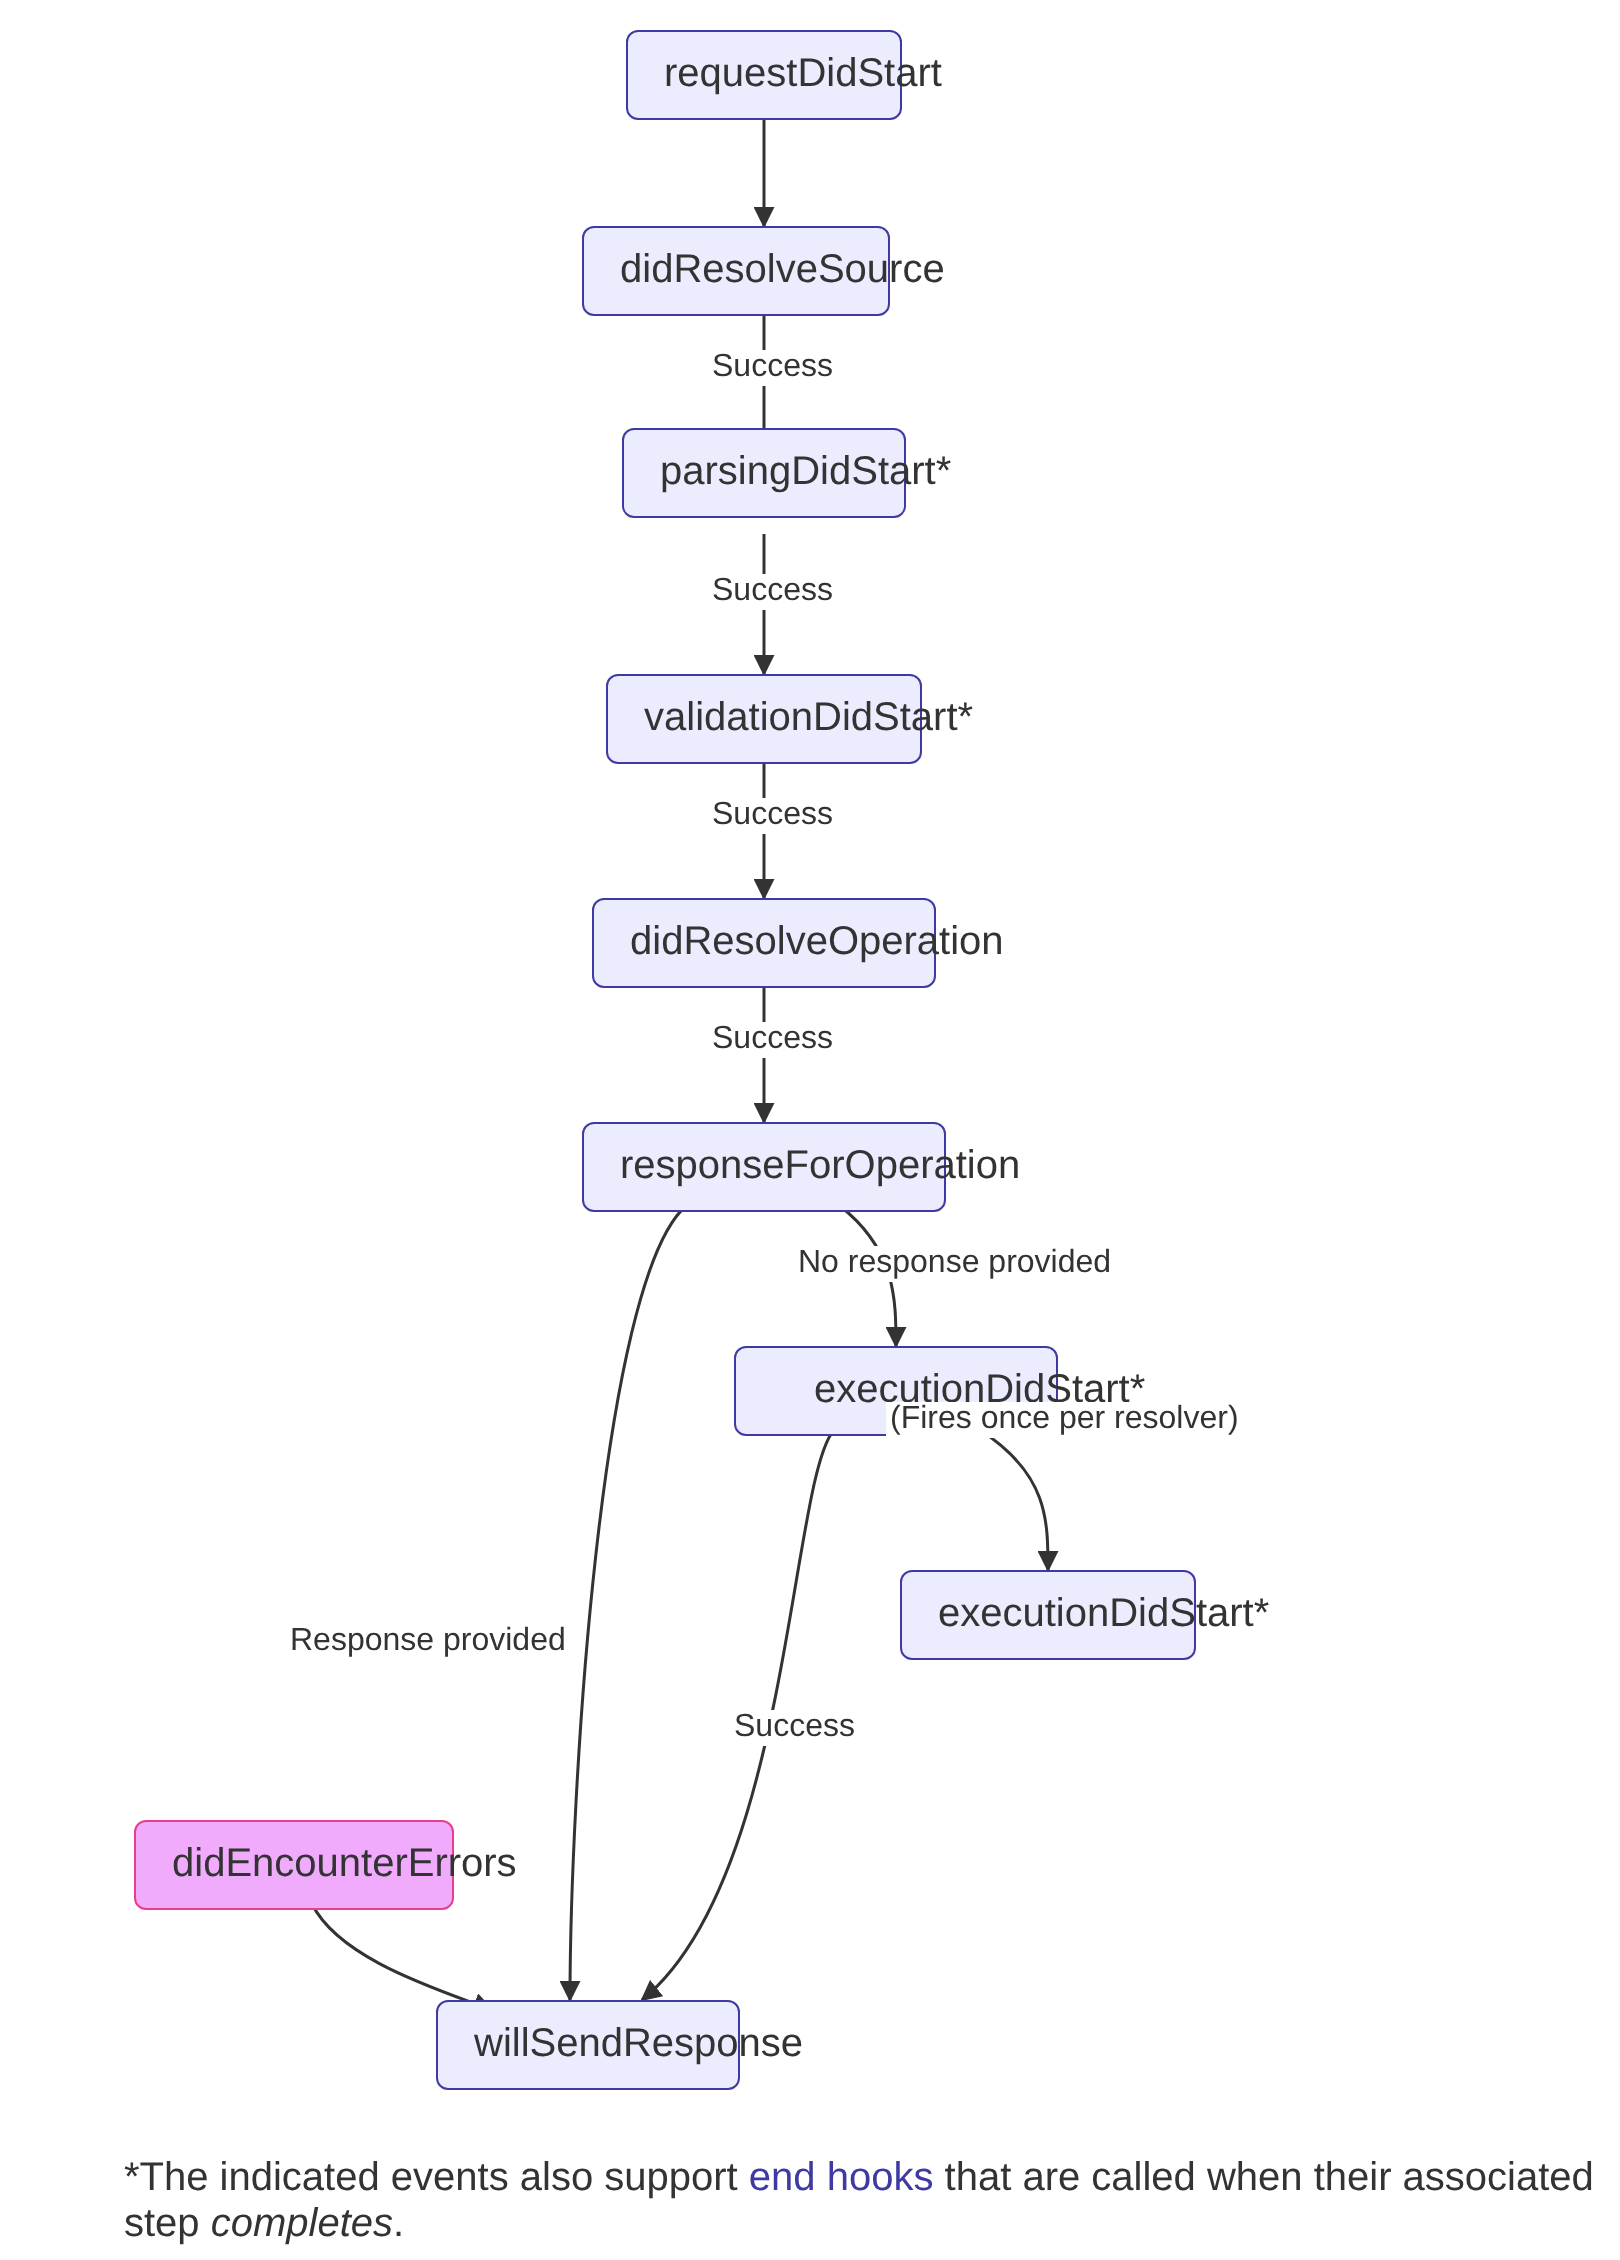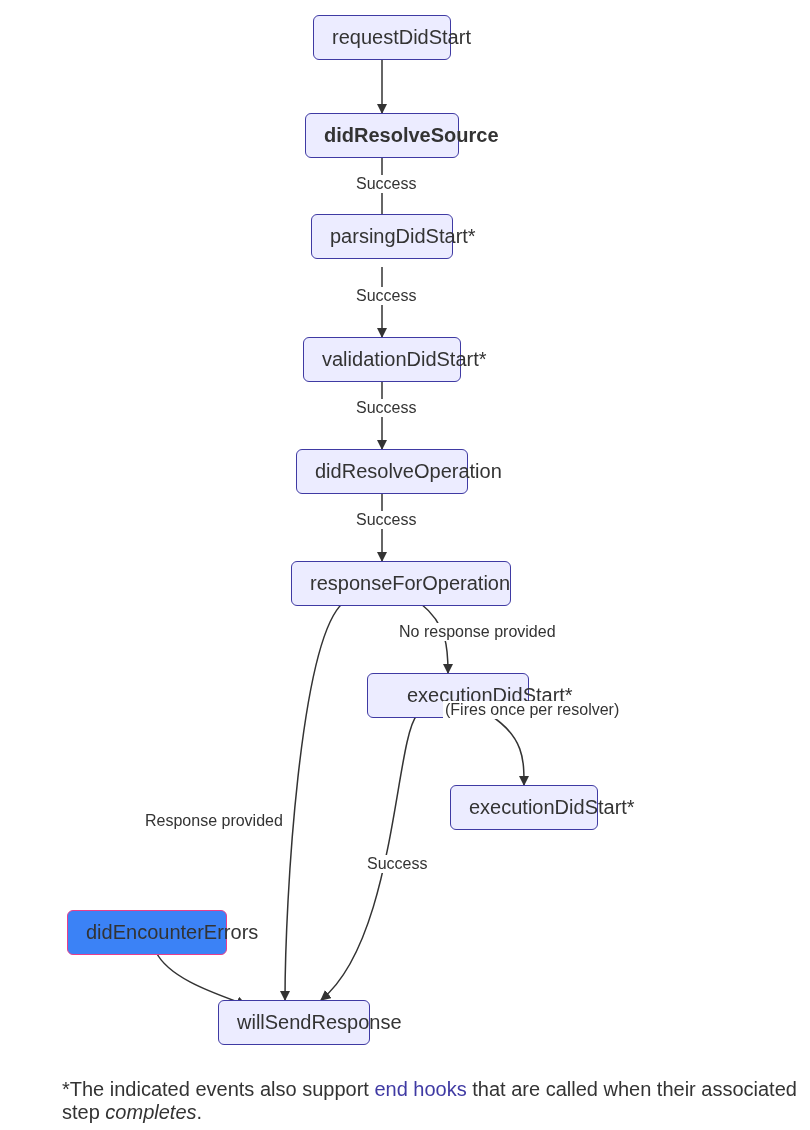--- a/index.html
+++ b/index.html
@@ -24,21 +24,21 @@
     font-size: 20px;
     text-align: center;
     white-space: nowrap;
   }
   .node.main {
     background: #ECECFF;
     border: 1.5px solid #3F3AA3;
     color: #333;
   }
   .node.error {
-    background: #3b82f6;
+    background: #f0abfc;
     border: 1.5px solid #e83e8c;
     color: #333;
   }
   .edge-label {
     position: absolute;
     font-size: 16px;
     color: #333;
     background: #ffffff;
     padding: 0 2px;
     white-space: nowrap;
@@ -85,29 +85,29 @@
 
     <path d="M 490 715 C 524 737, 524 760, 524 785" stroke="#333" stroke-width="1.5" fill="none" marker-end="url(#arrow)"></path>
 
     <path d="M 417 715 C 395 740, 395 940, 321 1000" stroke="#333" stroke-width="1.5" fill="none" marker-end="url(#arrow)"></path>
 
     <path d="M 156 952 C 170 980, 220 995, 246 1005" stroke="#333" stroke-width="1.5" fill="none" marker-end="url(#arrow)"></path>
   </svg>
 
   <div class="node main" style="left:313px; top:15px; width:138px;">requestDidStart</div>
 
-  <div class="node main" style="left:305px; top:113px; width:154px;font-weight:bold;">didResolveSource</div>
+  <div class="node main" style="left:291px; top:113px; width:154px;">didResolveSource</div>
 
   <div class="node main" style="left:311px; top:214px; width:142px;">parsingDidStart*</div>
 
   <div class="node main" style="left:303px; top:337px; width:158px;text-align:right;">validationDidStart*</div>
 
   <div class="node main" style="left:296px; top:449px; width:172px;">didResolveOperation</div>
 
-  <div class="node main" style="left:291px; top:561px; width:220px;">responseForOperation</div>
+  <div class="node main" style="left:291px; top:561px; width:182px;">responseForOperation</div>
 
   <div class="node main" style="left:367px; top:673px; width:162px;padding-left:39px;">executionDidStart*</div>
 
   <div class="node main" style="left:450px; top:785px; width:148px;">executionDidStart*</div>
 
   <div class="node error" style="left:67px; top:910px; width:160px;">didEncounterErrors</div>
 
   <div class="node main" style="left:218px; top:1000px; width:152px;">willSendResponse</div>
 
   <div class="edge-label" style="left:354px; top:175px;">Success</div>

